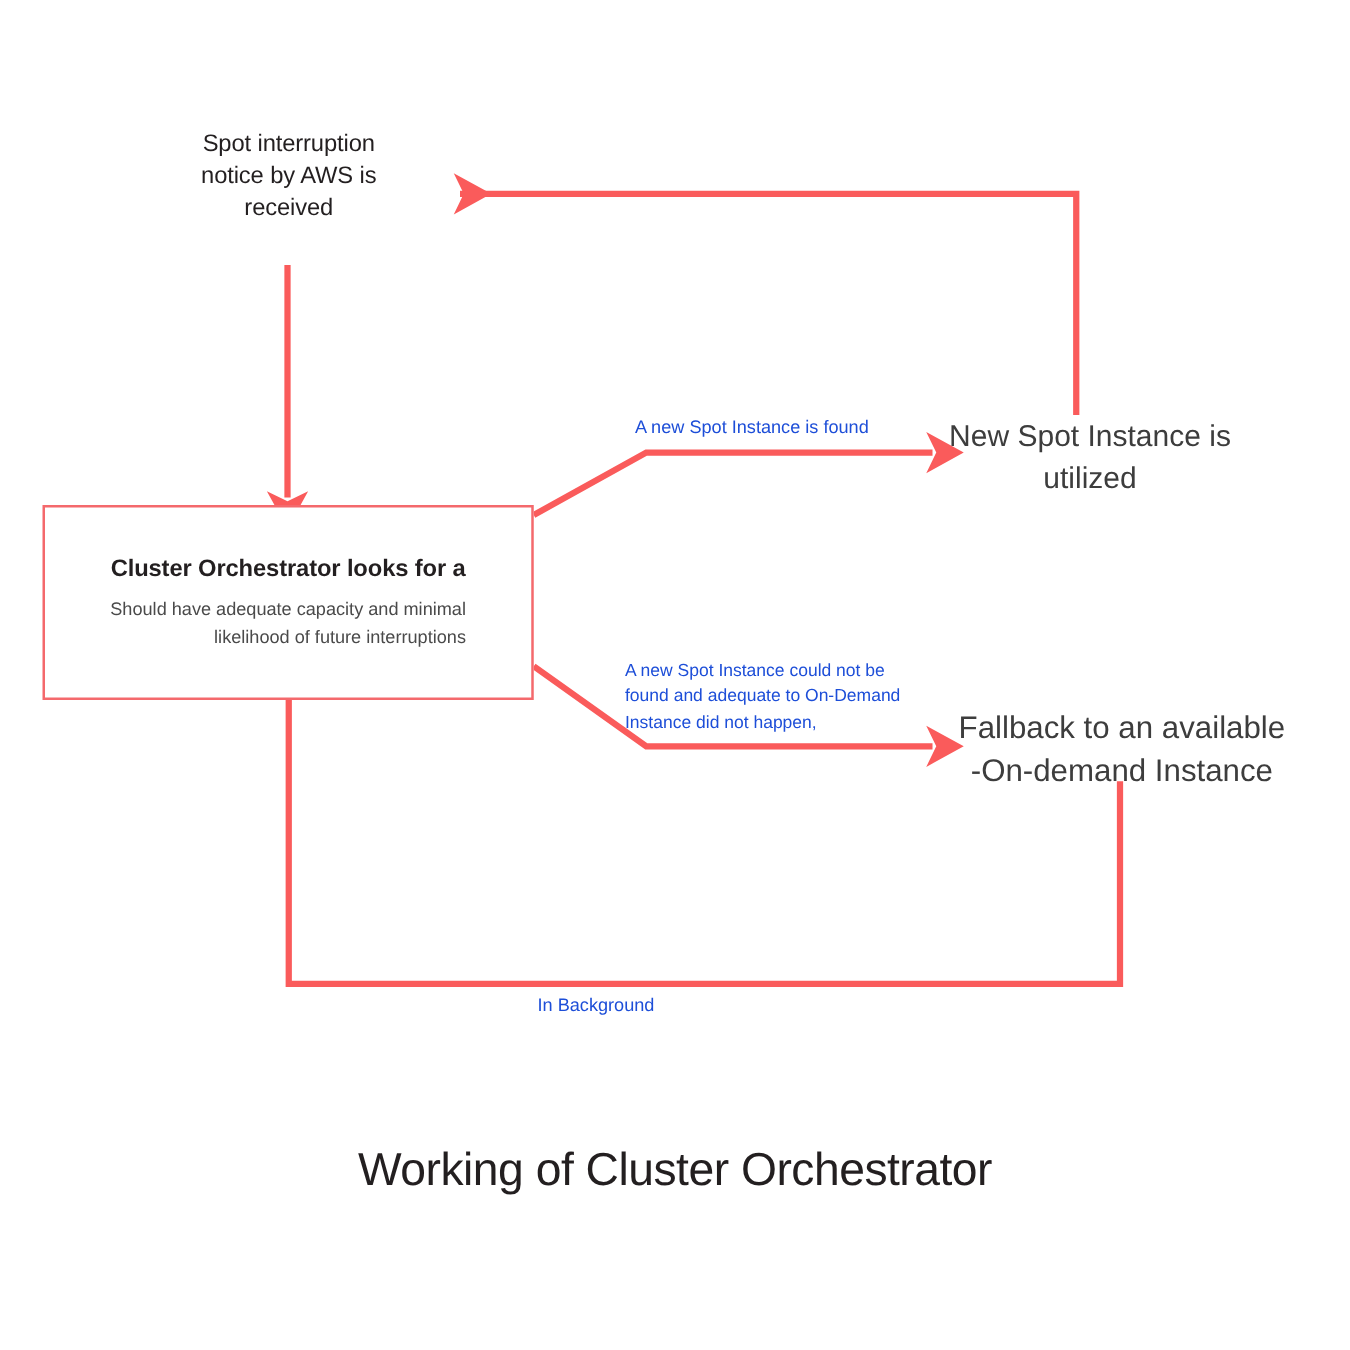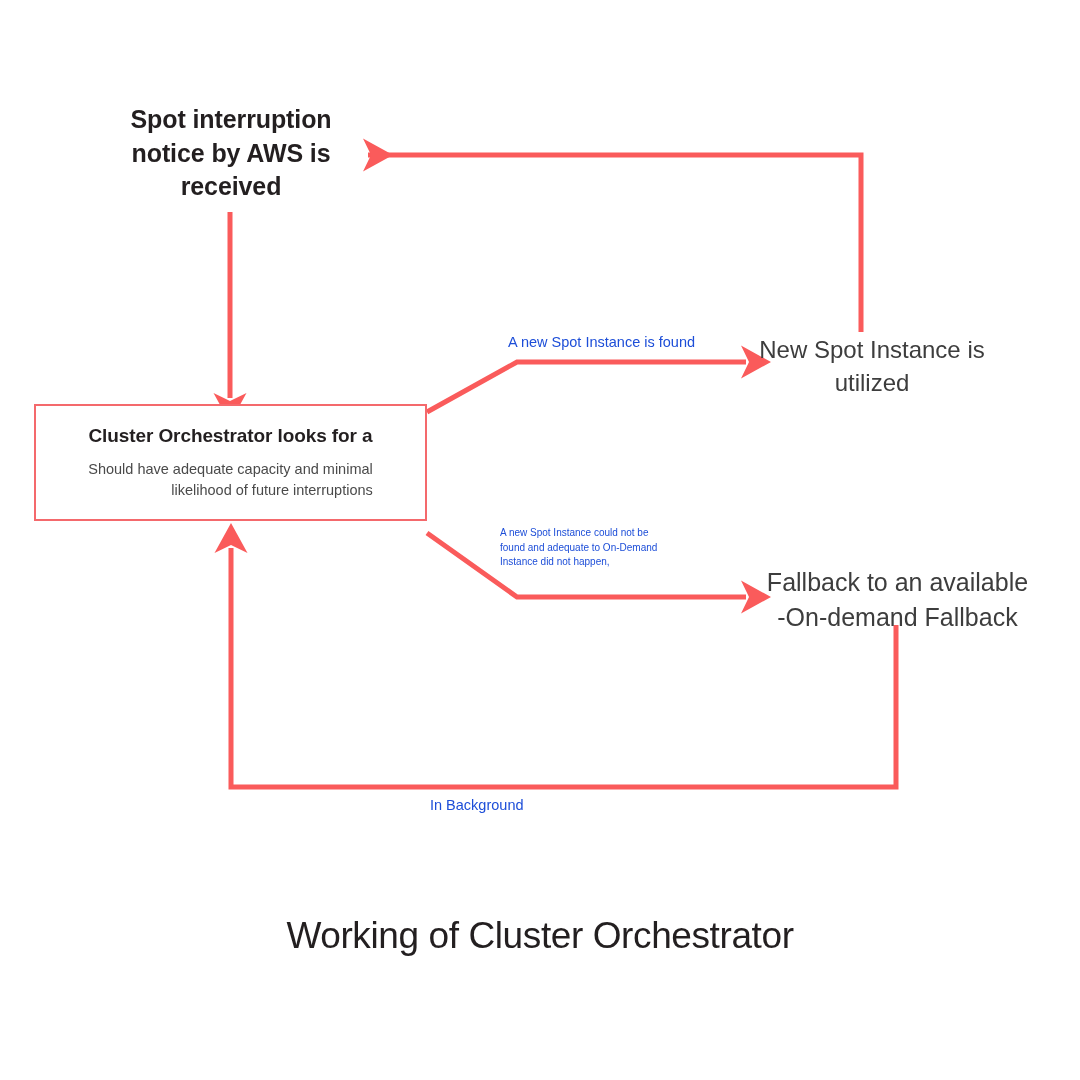--- a/index.html
+++ b/index.html
@@ -35,33 +35,33 @@
   }
 
   
   #node-spot-notice {
     left: 100px;
     top: 103px;
     width: 262px;
     text-align: center;
   }
   #node-spot-notice .title {
-    font-size: 25px;
-    font-weight: bold;
+    font-size: 19px;
+    font-weight: normal;
     color: #231f20;
     line-height: 1.34;
     letter-spacing: -0.1px;
   }
 
   
   #node-orchestrator {
     left: 34px;
     top: 404px;
     width: 393px;
-    height: 117px;
+    height: 156px;
     border: 2px solid #f4696c;
     background: #ffffff;
     display: flex;
     flex-direction: column;
     align-items: center;
     justify-content: center;
     padding: 6px 12px;
   }
   #node-orchestrator .title {
     font-size: 19px;
@@ -119,21 +119,21 @@
     left: 508px;
     top: 332px;
     width: 262px;
     font-size: 14.5px;
     line-height: 1.45;
   }
   #label-not-found {
     left: 500px;
     top: 526px;
     width: 282px;
-    font-size: 10px;
+    font-size: 14px;
     line-height: 1.45;
   }
   #label-background {
     left: 430px;
     top: 795px;
     width: 232px;
     font-size: 14.5px;
     line-height: 1.45;
   }
 
@@ -213,21 +213,21 @@
   <div class="node" id="node-new-spot">
     <div class="title">
       <span>New Spot Instance is</span><br>
       <span>utilized</span>
     </div>
   </div>
 
   <div class="node" id="node-fallback">
     <div class="title">
       <span>Fallback to an available</span><br>
-      <span>-On-demand Fallback</span>
+      <span>-On-demand Instance</span>
     </div>
   </div>
 
   <div class="edge-label" id="label-found">
     <span>A new Spot Instance is found</span>
   </div>
 
   <div class="edge-label" id="label-not-found">
     <span>A new Spot Instance could not be</span><br>
     <span>found and adequate to On-Demand</span><br>

